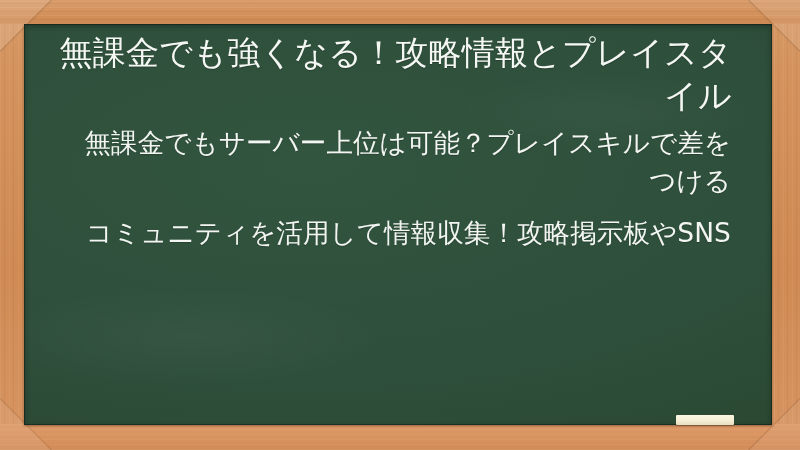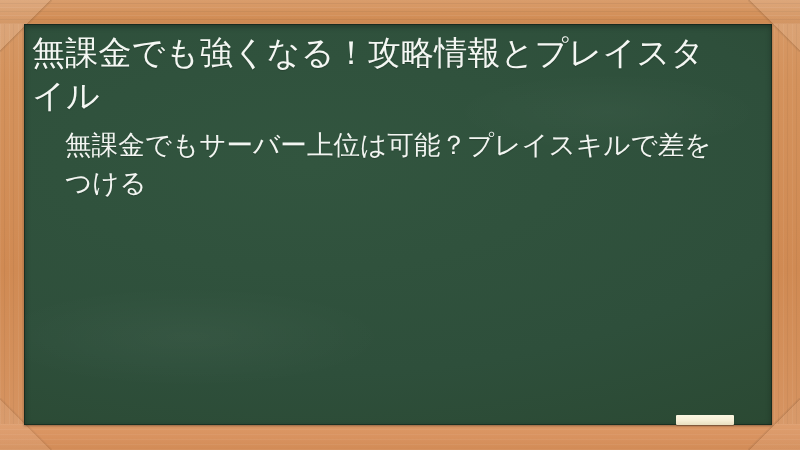--- a/index.html
+++ b/index.html
@@ -109,36 +109,37 @@
     background:
       radial-gradient(ellipse 38% 18% at 22% 78%, rgba(255,255,255,0.035), rgba(255,255,255,0) 70%),
       radial-gradient(ellipse 30% 14% at 78% 22%, rgba(255,255,255,0.028), rgba(255,255,255,0) 70%);
     pointer-events: none;
   }
 
   .board-inner {
     position: relative;
     padding: 8px 4px 0 8px;
     z-index: 2;
+    text-align: right;
   }
 
   .title {
     color: #f4f7f3;
     font-size: 33px;
     line-height: 1.30;
     font-weight: 400;
     letter-spacing: 0.2px;
     margin: 0 0 6px 0;
     padding-left: 0px;
     max-width: 700px;
     text-shadow: 0 1px 1px rgba(0,0,0,0.22);
   }
 
   .bullets {
-    margin: 8px;
+    margin: 2px;
     padding: 0;
     list-style: none;
   }
   .bullet {
     color: #f2f5f1;
     font-size: 26.5px;
     line-height: 1.44;
     font-weight: 400;
     letter-spacing: 0.1px;
     margin: 0 0 14px 0;
@@ -172,20 +173,21 @@
   <div class="miter bl"></div>
   <div class="miter br"></div>
 
   <div class="board">
     <div class="board-inner">
 
       <h1 class="title">無課金でも強くなる！攻略情報とプレイスタイル</h1>
 
       <ul class="bullets">
         <li class="bullet">無課金でもサーバー上位は可能？プレイスキルで差をつける</li>
+        <li class="bullet">コミュニティを活用して情報収集！攻略掲示板やSNS</li>
       </ul>
 
     </div>
   </div>
 
   <div class="chalk"></div>
 
 </div>
 
 </body></html>

